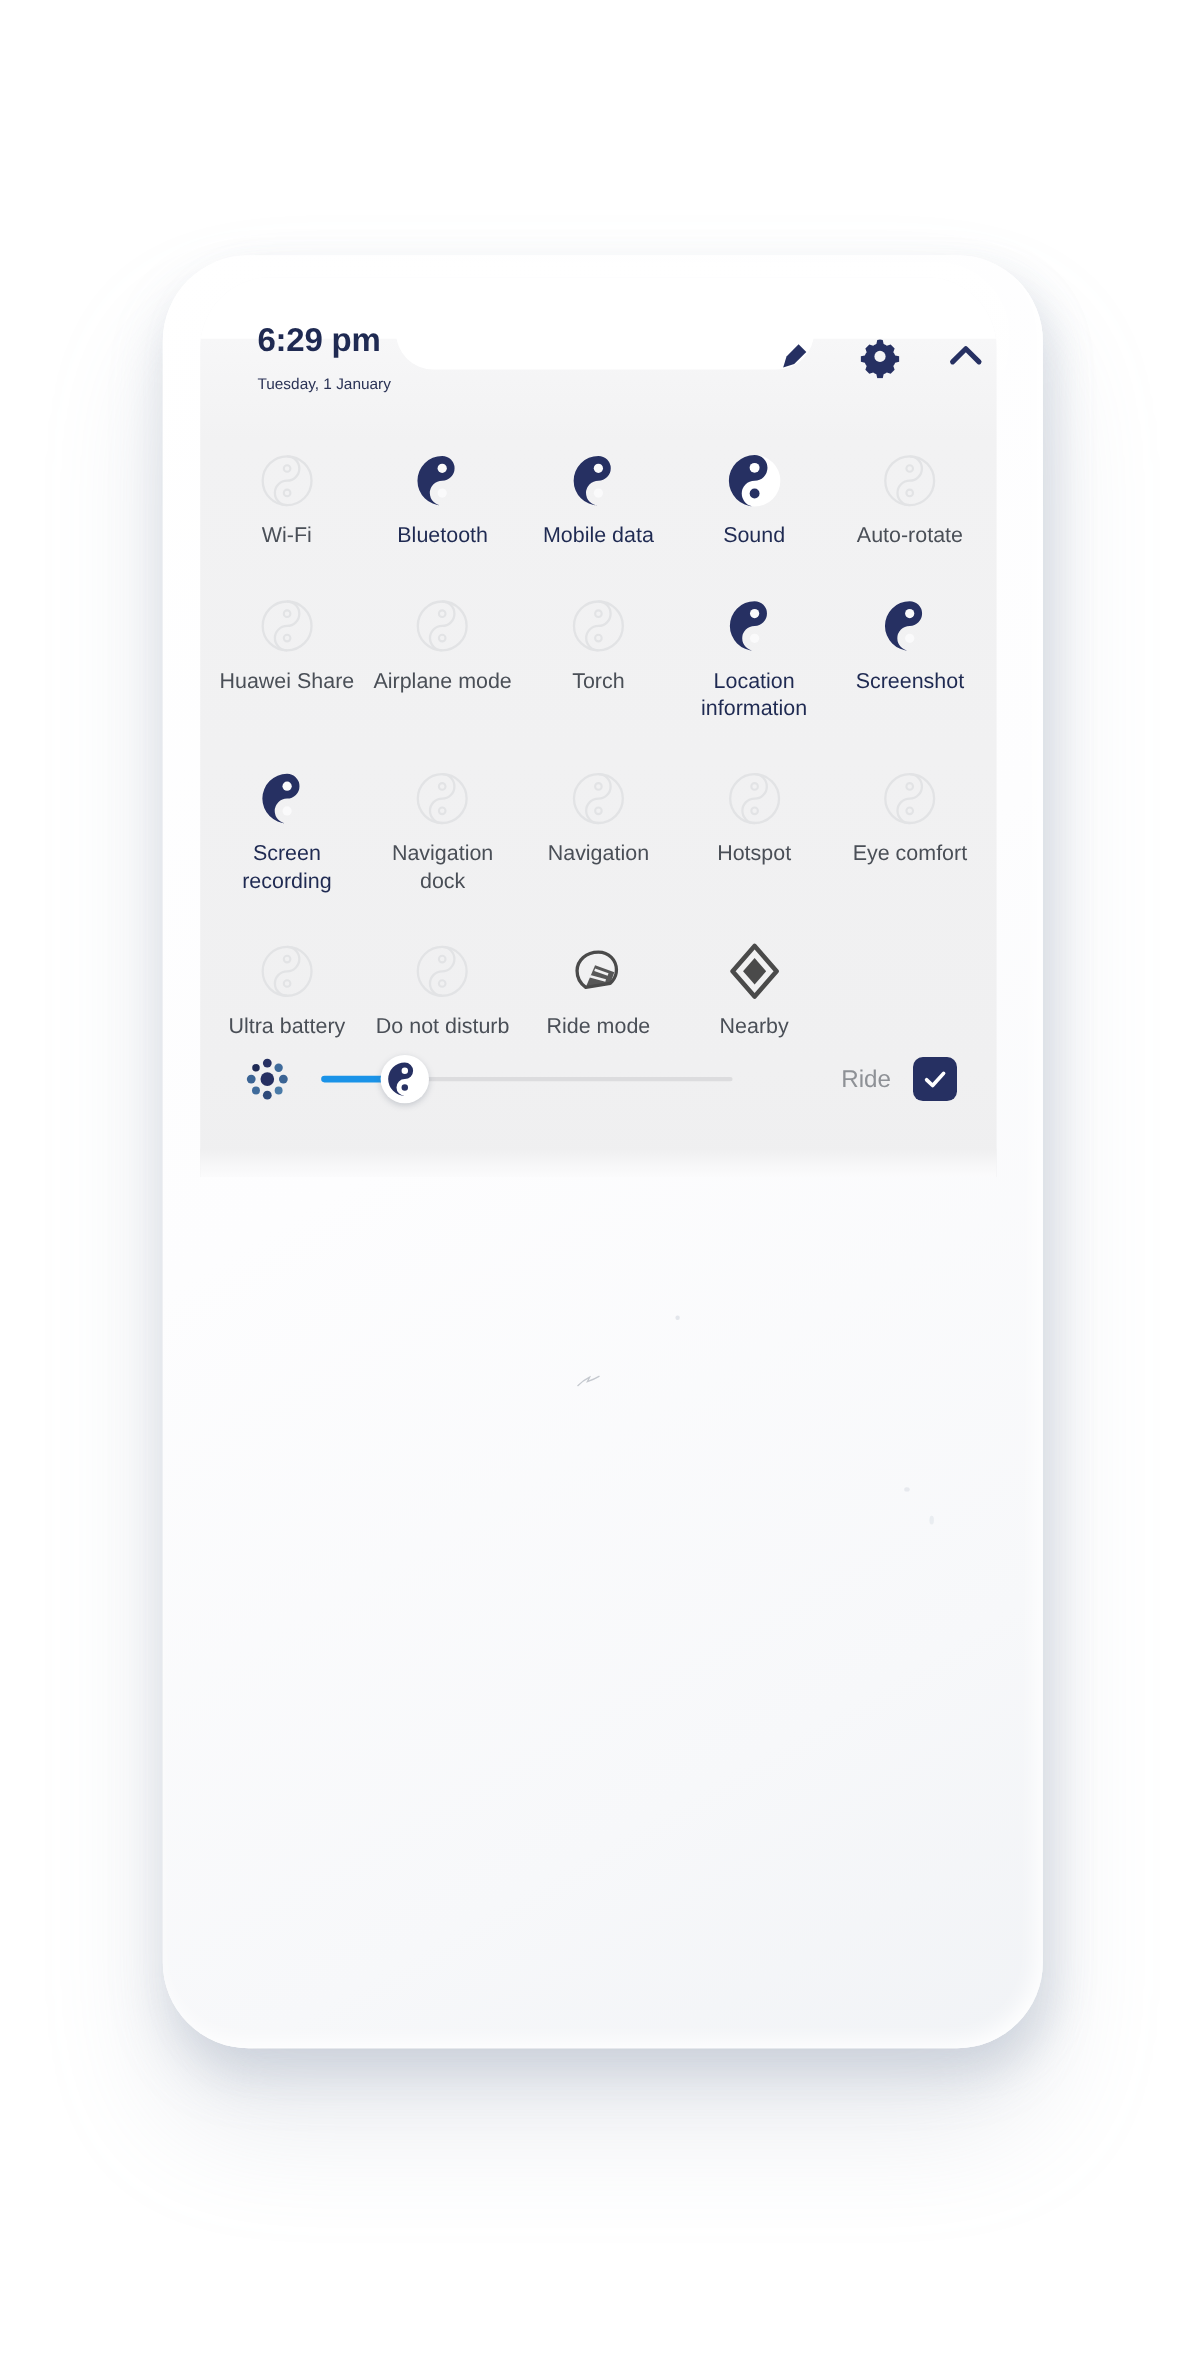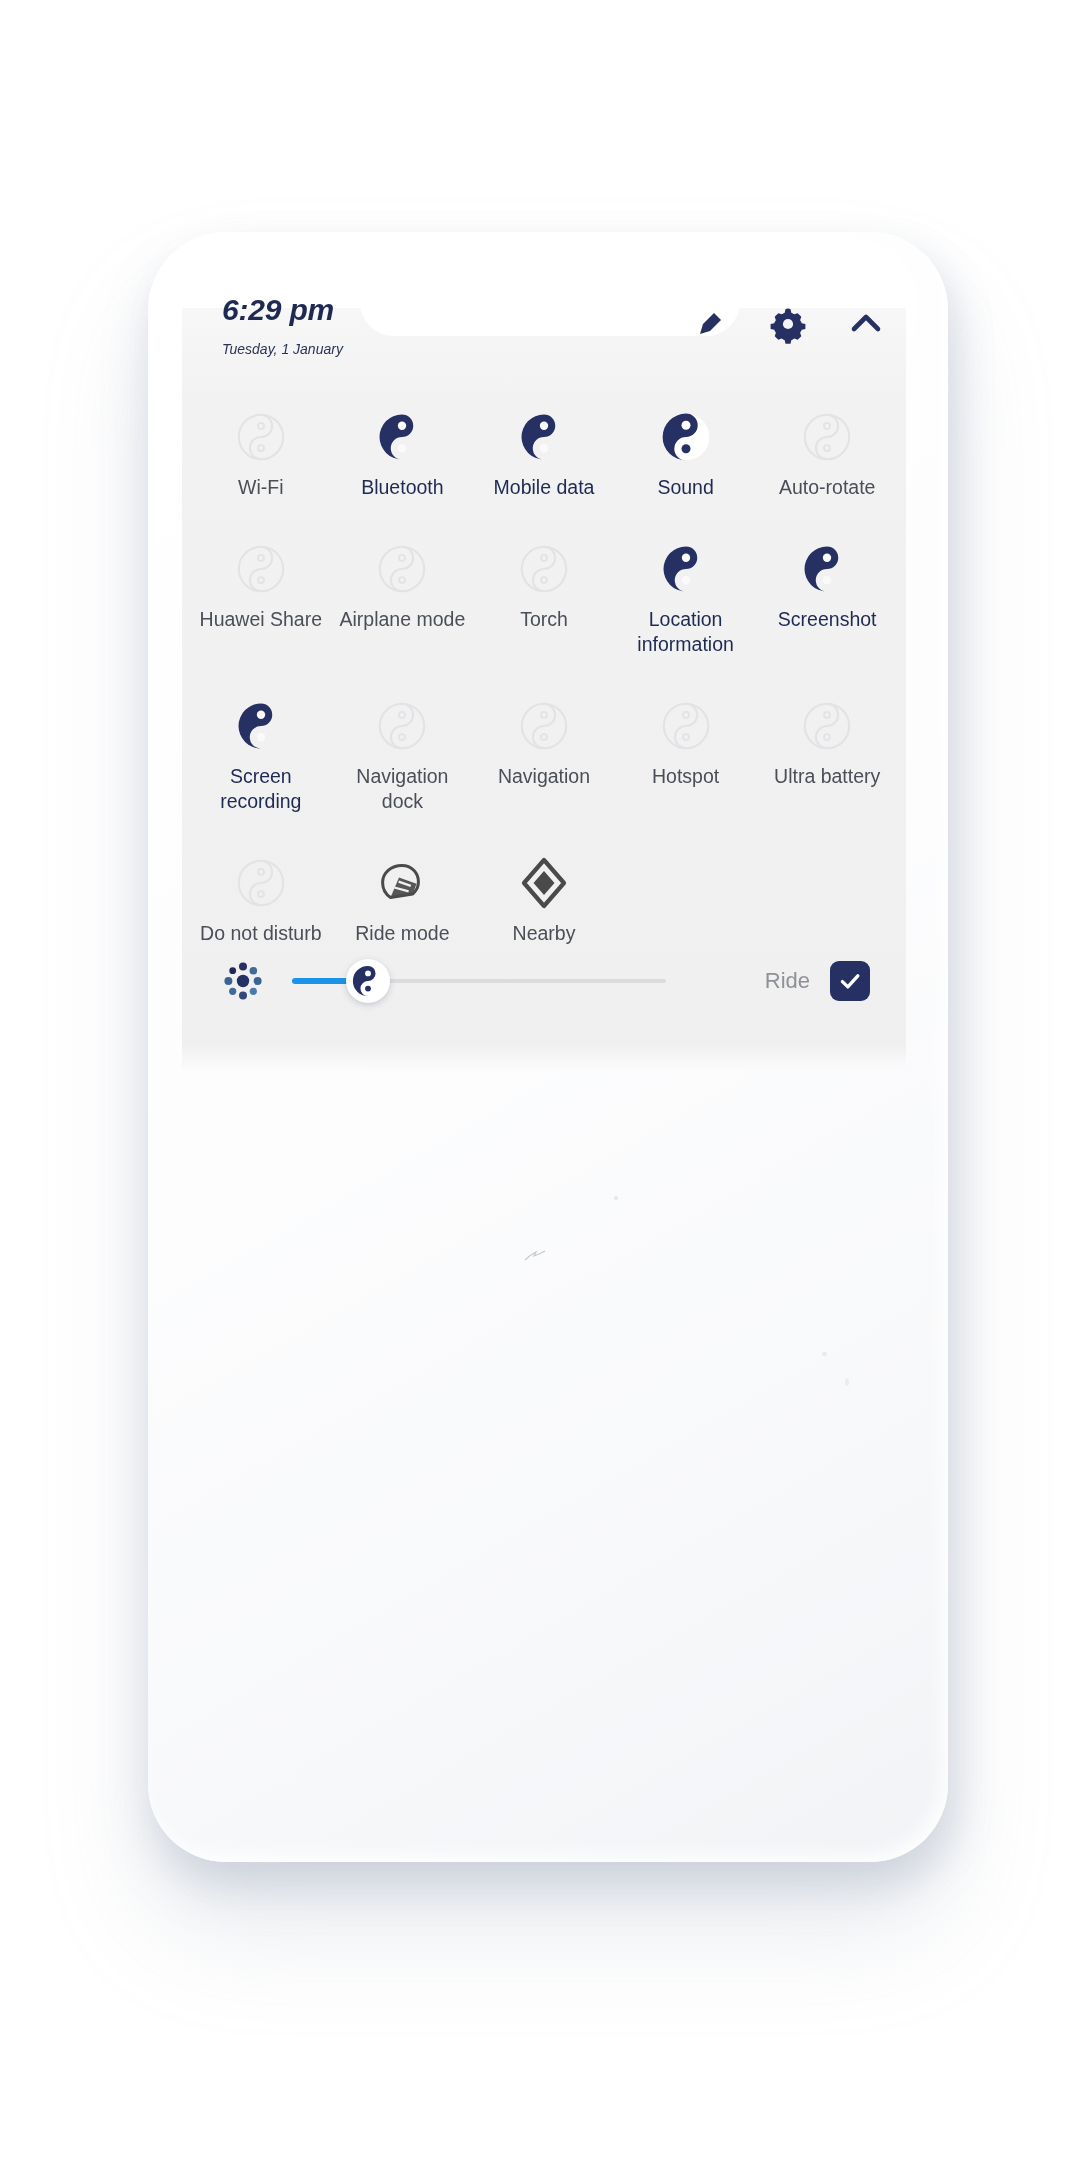--- a/index.html
+++ b/index.html
@@ -56,21 +56,21 @@
     position: absolute; left: 0; top: 0; width: 724px; height: 56px;
     background: #ffffff; border-radius: 64px 64px 0 0;
   }
   #notch-cut {
     position: absolute; left: 178px; top: 28px; width: 380px; height: 56px;
     background: #ffffff; border-radius: 0 0 34px 34px;
   }
 
   
   #qs-header {
-    position: absolute; left: 4px; top: 40px; width: 724px; height: 96px; font-style: italic;
+    position: absolute; left: 16px; top: 40px; width: 724px; height: 96px;
   }
   #clock-block { position: absolute; left: 36px; top: 0px; }
   #clock-time {
     font-size: 30px; font-weight: bold; color: #1f2a52;
     letter-spacing: -0.2px; line-height: 36px;
   }
   #clock-date {
     font-size: 14px; color: #2b3356; line-height: 32px; margin-top: 5px;
   }
   #header-actions {
@@ -298,20 +298,29 @@
         <div class="tile-label">Navigation</div>
       </div>
       <div class="tile off">
         <svg class="tile-icon" viewBox="0 0 54 54">
     <circle cx="27" cy="27" r="22.2" fill="none" stroke="#e2e3e5" stroke-width="2.1"></circle>
     <path fill="none" stroke="#e2e3e5" stroke-width="2.1" d="M27 4.8a11.1 11.1 0 0 1 0 22.2 11.1 11.1 0 0 0 0 22.2"></path>
     <circle cx="27" cy="15.9" r="3.0" fill="none" stroke="#e2e3e5" stroke-width="1.9"></circle>
     <circle cx="27" cy="38.1" r="3.0" fill="none" stroke="#e2e3e5" stroke-width="1.9"></circle>
   </svg>
         <div class="tile-label">Hotspot</div>
+      </div>
+      <div class="tile off">
+        <svg class="tile-icon" viewBox="0 0 54 54">
+    <circle cx="27" cy="27" r="22.2" fill="none" stroke="#e2e3e5" stroke-width="2.1"></circle>
+    <path fill="none" stroke="#e2e3e5" stroke-width="2.1" d="M27 4.8a11.1 11.1 0 0 1 0 22.2 11.1 11.1 0 0 0 0 22.2"></path>
+    <circle cx="27" cy="15.9" r="3.0" fill="none" stroke="#e2e3e5" stroke-width="1.9"></circle>
+    <circle cx="27" cy="38.1" r="3.0" fill="none" stroke="#e2e3e5" stroke-width="1.9"></circle>
+  </svg>
+        <div class="tile-label">Eye comfort</div>
       </div>
       <div class="tile off">
         <svg class="tile-icon" viewBox="0 0 54 54">
     <circle cx="27" cy="27" r="22.2" fill="none" stroke="#e2e3e5" stroke-width="2.1"></circle>
     <path fill="none" stroke="#e2e3e5" stroke-width="2.1" d="M27 4.8a11.1 11.1 0 0 1 0 22.2 11.1 11.1 0 0 0 0 22.2"></path>
     <circle cx="27" cy="15.9" r="3.0" fill="none" stroke="#e2e3e5" stroke-width="1.9"></circle>
     <circle cx="27" cy="38.1" r="3.0" fill="none" stroke="#e2e3e5" stroke-width="1.9"></circle>
   </svg>
         <div class="tile-label">Ultra battery</div>
       </div>

